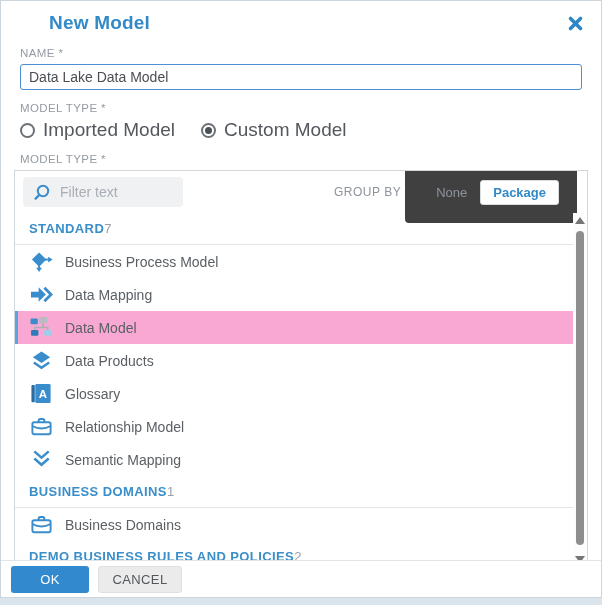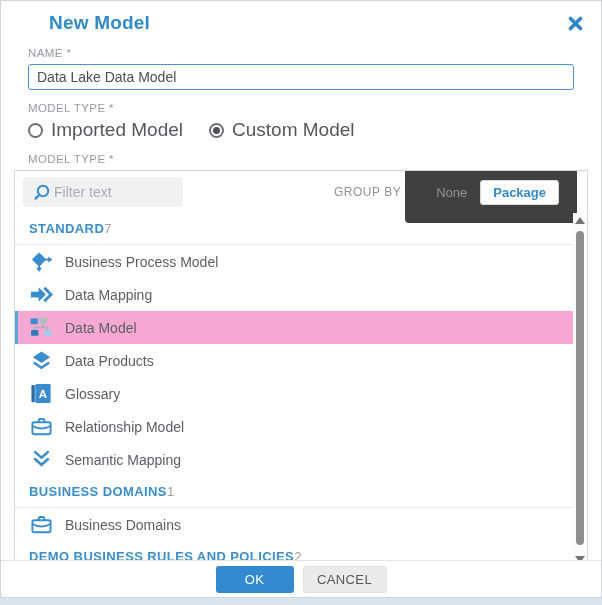--- a/index.html
+++ b/index.html
@@ -18,21 +18,21 @@
   }
   
   .dialog-header {
     display: flex; justify-content: space-between; align-items: flex-start;
     padding: 11px 14px 0 14px;
     margin-left: 34px;
   }
   .dialog-title { color: #328ac6; font-size: 19px; font-weight: bold; letter-spacing: 0.2px; }
   .close-btn { cursor: pointer; padding: 3px; line-height: 0; }
   
-  .form-area { padding: 0 27px; }
+  .form-area { padding: 0 19px; }
   .field-label {
     color: #959ba2; font-size: 11.5px; letter-spacing: 0.4px;
     margin-top: 12px; margin-bottom: 5px;
   }
   .text-input {
     width: 100%; height: 26px;
     border: 1px solid #4a90d5; border-radius: 3px;
     padding: 2px 8px; font-size: 14px; color: #4a4f54;
     font-family: "Liberation Sans", sans-serif;
     outline: none; background: #fff;
@@ -55,21 +55,21 @@
     border: 1px solid #d2d7dc;
     background: #fff;
     overflow: hidden;
   }
   .toolbar {
     height: 42px; display: flex; align-items: center;
     justify-content: space-between; padding: 0 10px 0 8px;
   }
   .filter-box {
     width: 160px; height: 30px; background: #f0f1f3; border-radius: 4px;
-    display: flex; align-items: center; gap: 3px; padding: 0 10px; cursor: text;
+    display: flex; align-items: center; gap: 9px; padding: 0 10px; cursor: text;
   }
   .filter-placeholder { color: #a9aeb5; font-size: 14px; }
   .groupby { display: flex; align-items: center; gap: 4px; }
   .groupby-label { color: #8d939a; font-size: 12px; letter-spacing: 0.5px; }
   .toggle { display: flex; background: #404040; border-radius: 4px; padding: 18px; align-items: stretch; }
   .toggle-option {
     font-size: 13px; color: #8d939a; padding: 5px 13px; border-radius: 3px; cursor: pointer;
   }
   .toggle-option.active {
     background: #ffffff; border: 1px solid #d8dcdf; color: #328ac6; font-weight: bold;
@@ -103,21 +103,21 @@
   .sb-up { top: 4px; border-bottom: 7px solid #757575; }
   .sb-down { bottom: 4px; border-top: 7px solid #757575; }
   .sb-thumb {
     position: absolute; left: 3px; top: 18px; bottom: 22px; width: 8px;
     background: #8e8e8e; border-radius: 4px; cursor: grab;
   }
   
   .footer {
     position: absolute; left: 0; right: 0; bottom: 0; height: 37px;
     border-top: 1px solid #e2e5e8; background: #ffffff;
-    display: flex; justify-content: center; align-items: center; gap: 9px;
+    display: flex; justify-content: flex-start; align-items: center; gap: 9px;
     padding: 0 10px;
   }
   .btn {
     height: 27px; border: none; border-radius: 3px; font-size: 13px;
     font-family: "Liberation Sans", sans-serif; cursor: pointer; letter-spacing: 0.4px;
   }
   .btn-ok { width: 78px; background: #3389cd; color: #ffffff; }
   .btn-cancel { width: 84px; background: #ebebeb; color: #54585d; border: 1px solid #e0e0e0; }
   svg { display: block; }
 </style>

